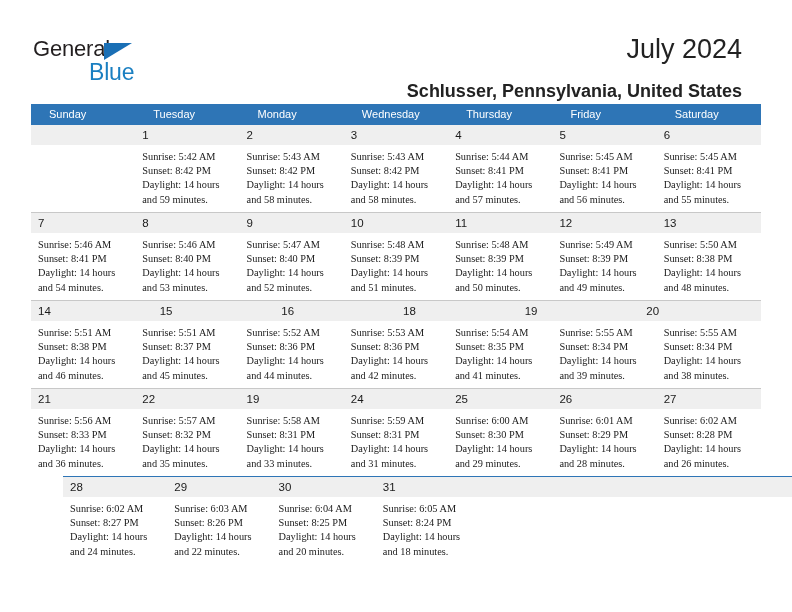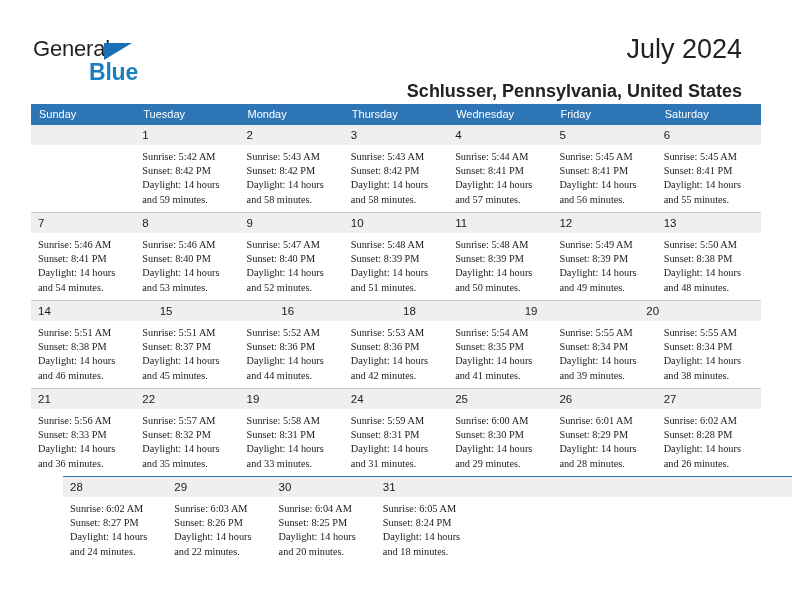--- a/index.html
+++ b/index.html
@@ -52,21 +52,21 @@
     border-bottom: 17px solid transparent;
   }
   .brand-line2 {
     position: absolute;
     left: 56px;
     top: 23px;
     font-size: 23px;
     color: #1a7fc1;
     letter-spacing: -0.2px;
     line-height: 26px;
-    font-weight: 700;
+    font-weight: 400;
   }
 
   .title-block {
     position: absolute;
     right: 50px;
     top: 32px;
     text-align: right;
   }
   .cal-title {
     font-size: 27px;
@@ -95,21 +95,21 @@
     display: flex;
     width: 730px;
     height: 21px;
     background: #2e75b6;
   }
   .weekday {
     flex: 1 1 0;
     color: #ffffff;
     font-size: 11px;
     line-height: 21px;
-    padding-left: 8px;
+    padding-left: 18px;
     white-space: nowrap;
     overflow: hidden;
   }
 
   .week {
     width: 730px;
     border-top: 1px solid #c8c8c8;
   }
   .week.first { border-top: none; }
   .week.last { border-top: 1px solid #2e75b6; margin-left: 32px; }
@@ -165,22 +165,22 @@
     </div>
 
   </div>
 
   <div class="calendar">
 
     <div class="weekdays">
       <div class="weekday">Sunday</div>
       <div class="weekday">Tuesday</div>
       <div class="weekday">Monday</div>
+      <div class="weekday">Wednesday</div>
       <div class="weekday">Thursday</div>
-      <div class="weekday">Wednesday</div>
       <div class="weekday">Friday</div>
       <div class="weekday">Saturday</div>
     </div>
 
     <div class="week first">
       <div class="week-daynums">
         <div class="daynum"></div>
         <div class="daynum">1</div>
         <div class="daynum">2</div>
         <div class="daynum">3</div>

